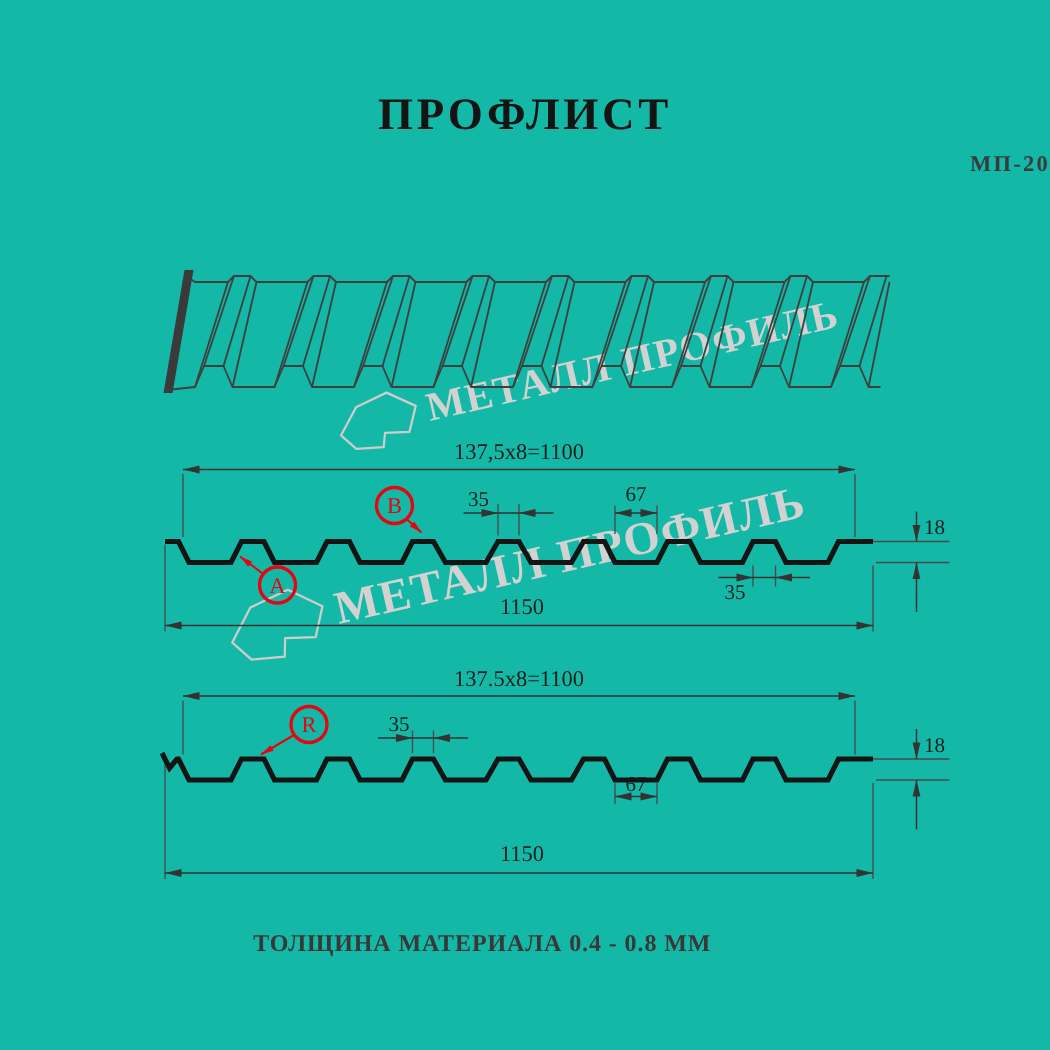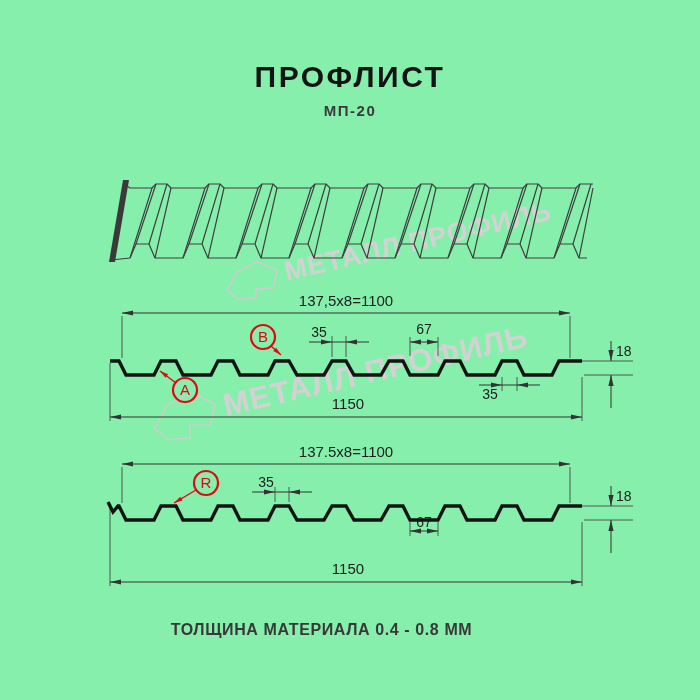--- a/index.html
+++ b/index.html
@@ -1,20 +1,20 @@
 <!DOCTYPE html>
 <html><head>
 <meta charset="utf-8">
 <style>
   html,body{margin:0;padding:0;background:#fff;}
-  .page{position:relative;width:700px;height:700px;background:#86efac;
-        font-family:Liberation Sans, sans-serif;overflow:hidden;}
+  .page{position:relative;width:700px;height:700px;background:#14b8a6;
+        font-family:Liberation Serif, serif;overflow:hidden;}
   .title{position:absolute;top:60px;left:0;width:700px;text-align:center;
          font-size:30px;font-weight:bold;letter-spacing:2.5px;color:#141414;}
-  .model{position:absolute;top:102px;left:0;width:700px;text-align:center;
+  .model{position:absolute;top:102px;left:0;width:700px;text-align:right;
          font-size:15px;font-weight:bold;letter-spacing:1.5px;color:#3a3a3a;}
   .footer-note{position:absolute;top:621px;left:0;width:643px;text-align:center;
          font-size:16px;font-weight:bold;letter-spacing:0.6px;color:#383838;}
   svg{position:absolute;top:0;left:0;}
   .pl{fill:none;stroke:#141414;stroke-width:3.4;stroke-linejoin:miter;}
   .tl{fill:none;stroke:#3f3f3f;stroke-width:1.2;stroke-linejoin:round;}
   .cap{fill:#3a3a3a;stroke:none;}
   .ext{fill:none;stroke:#4a4a4a;stroke-width:0.9;}
   .dim{fill:none;stroke:#333333;stroke-width:1;}
   .redln{fill:none;stroke:#e30613;stroke-width:1.4;}

